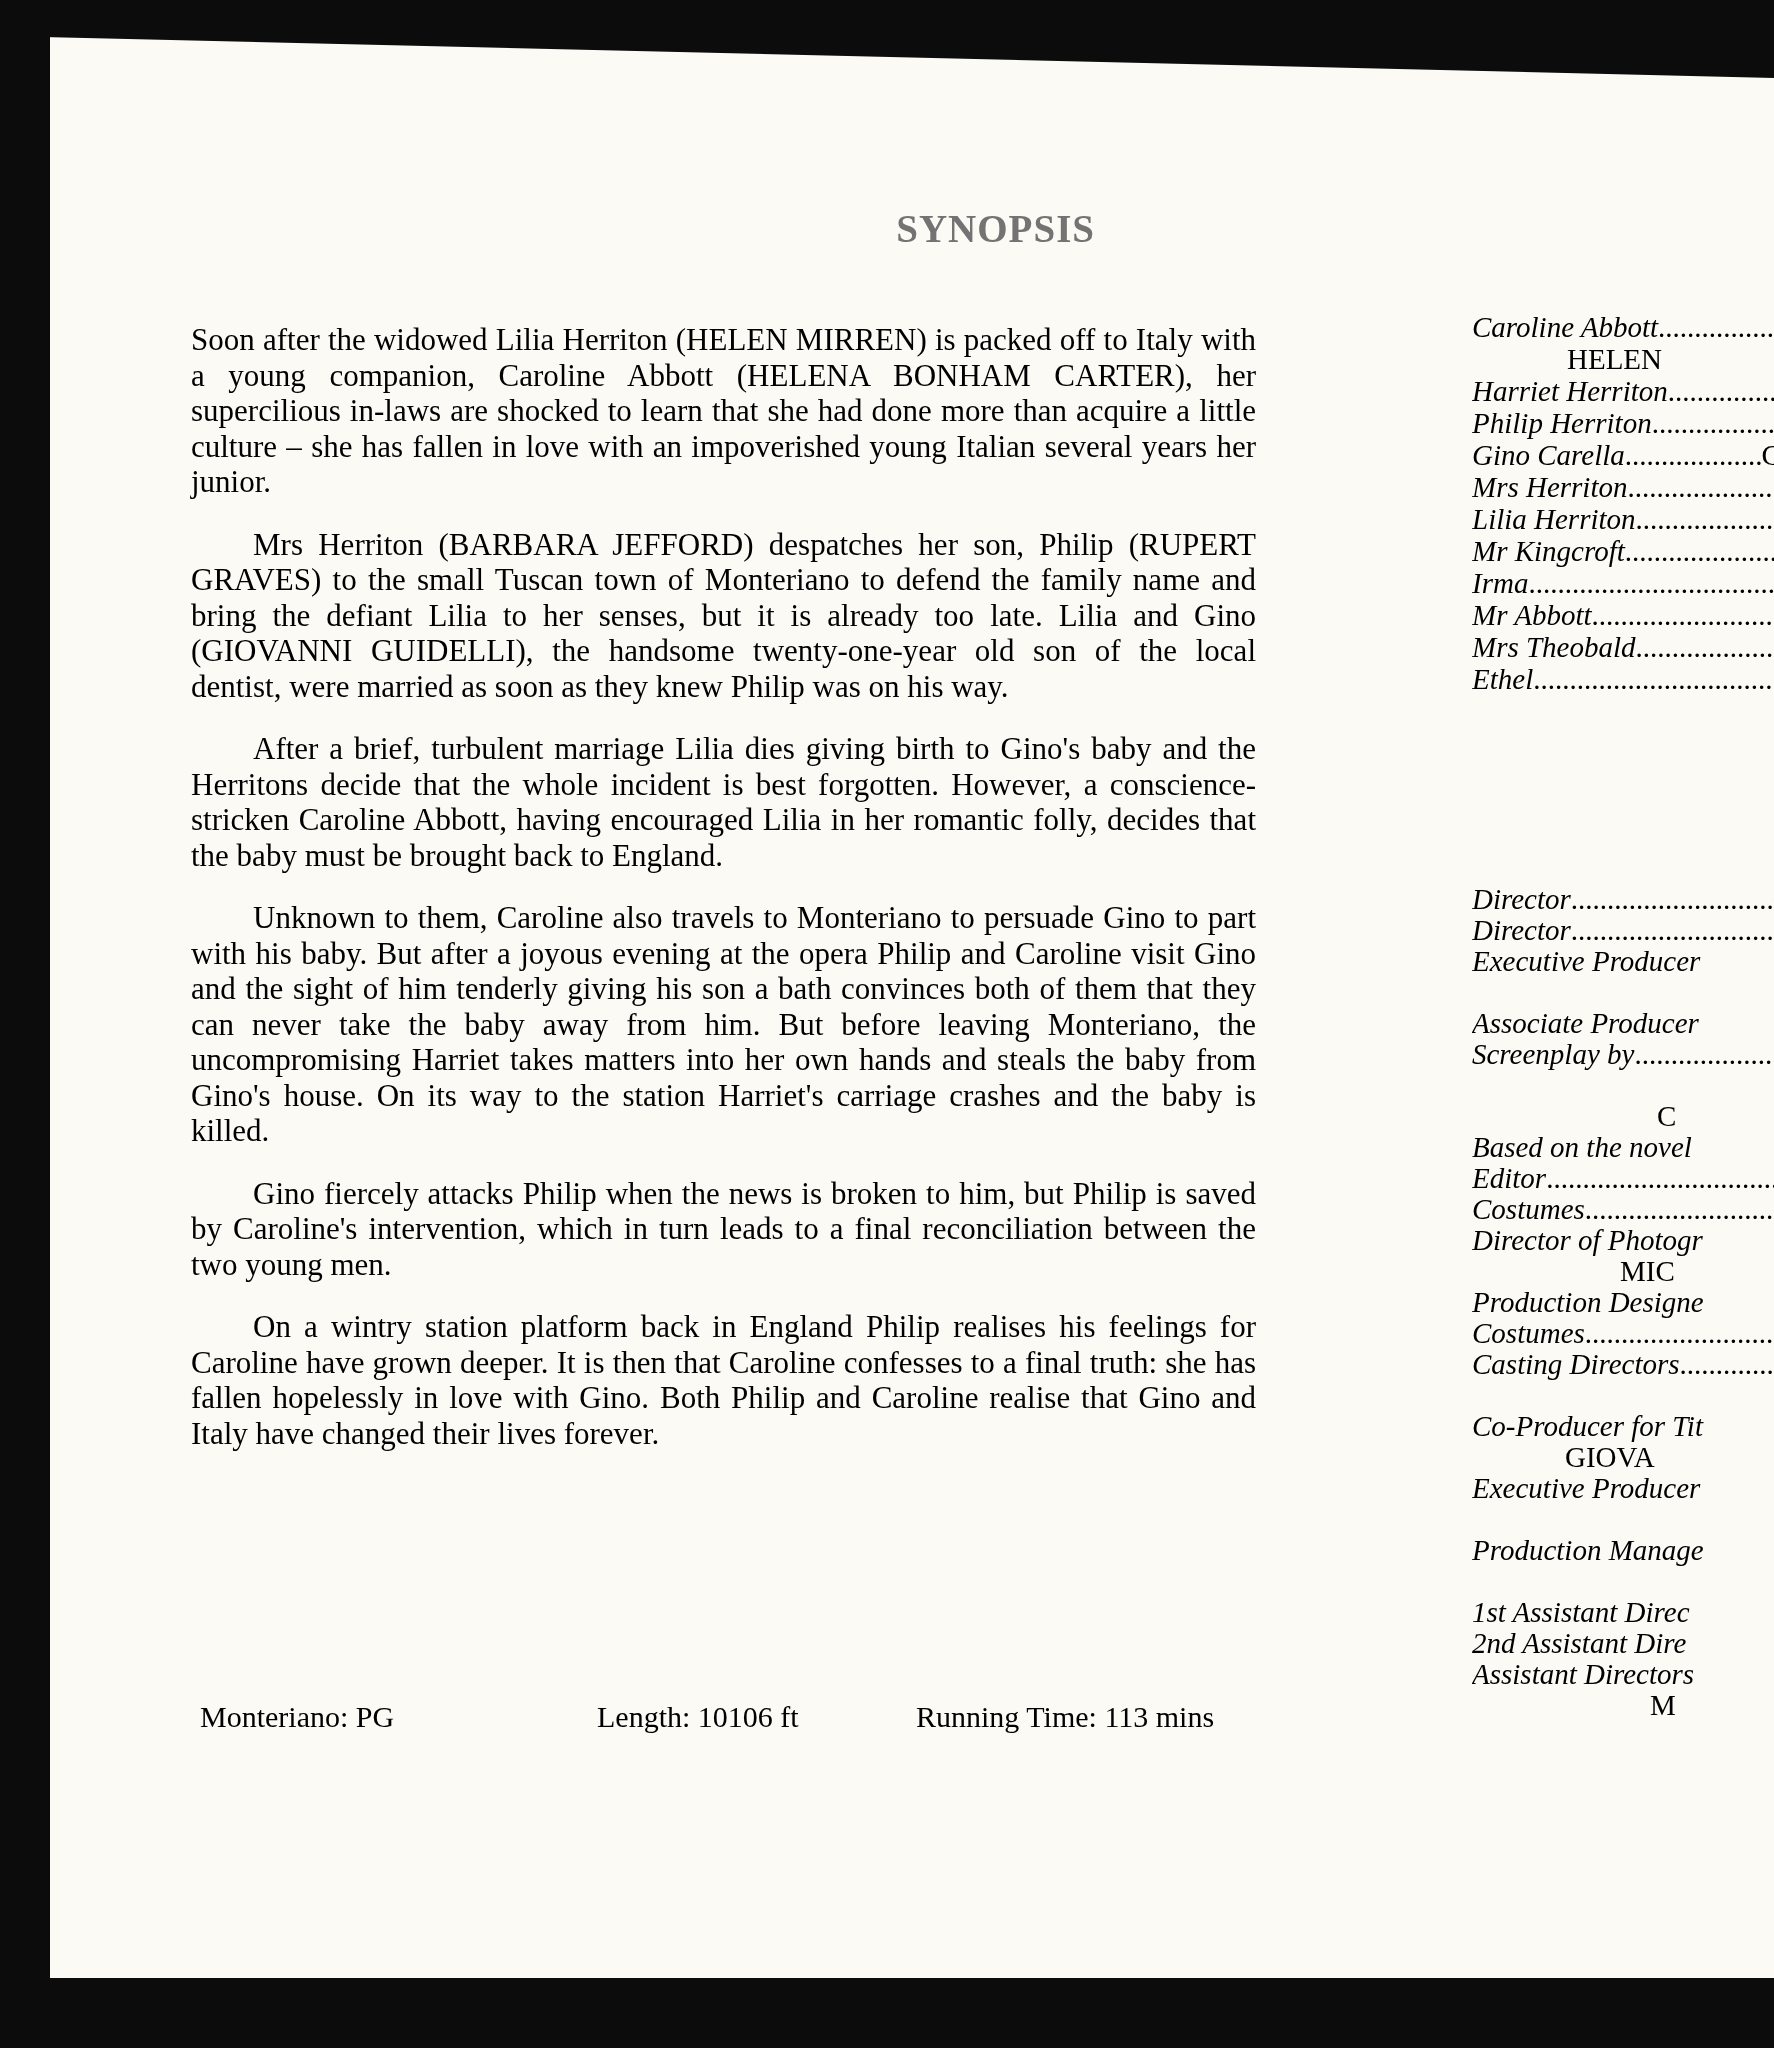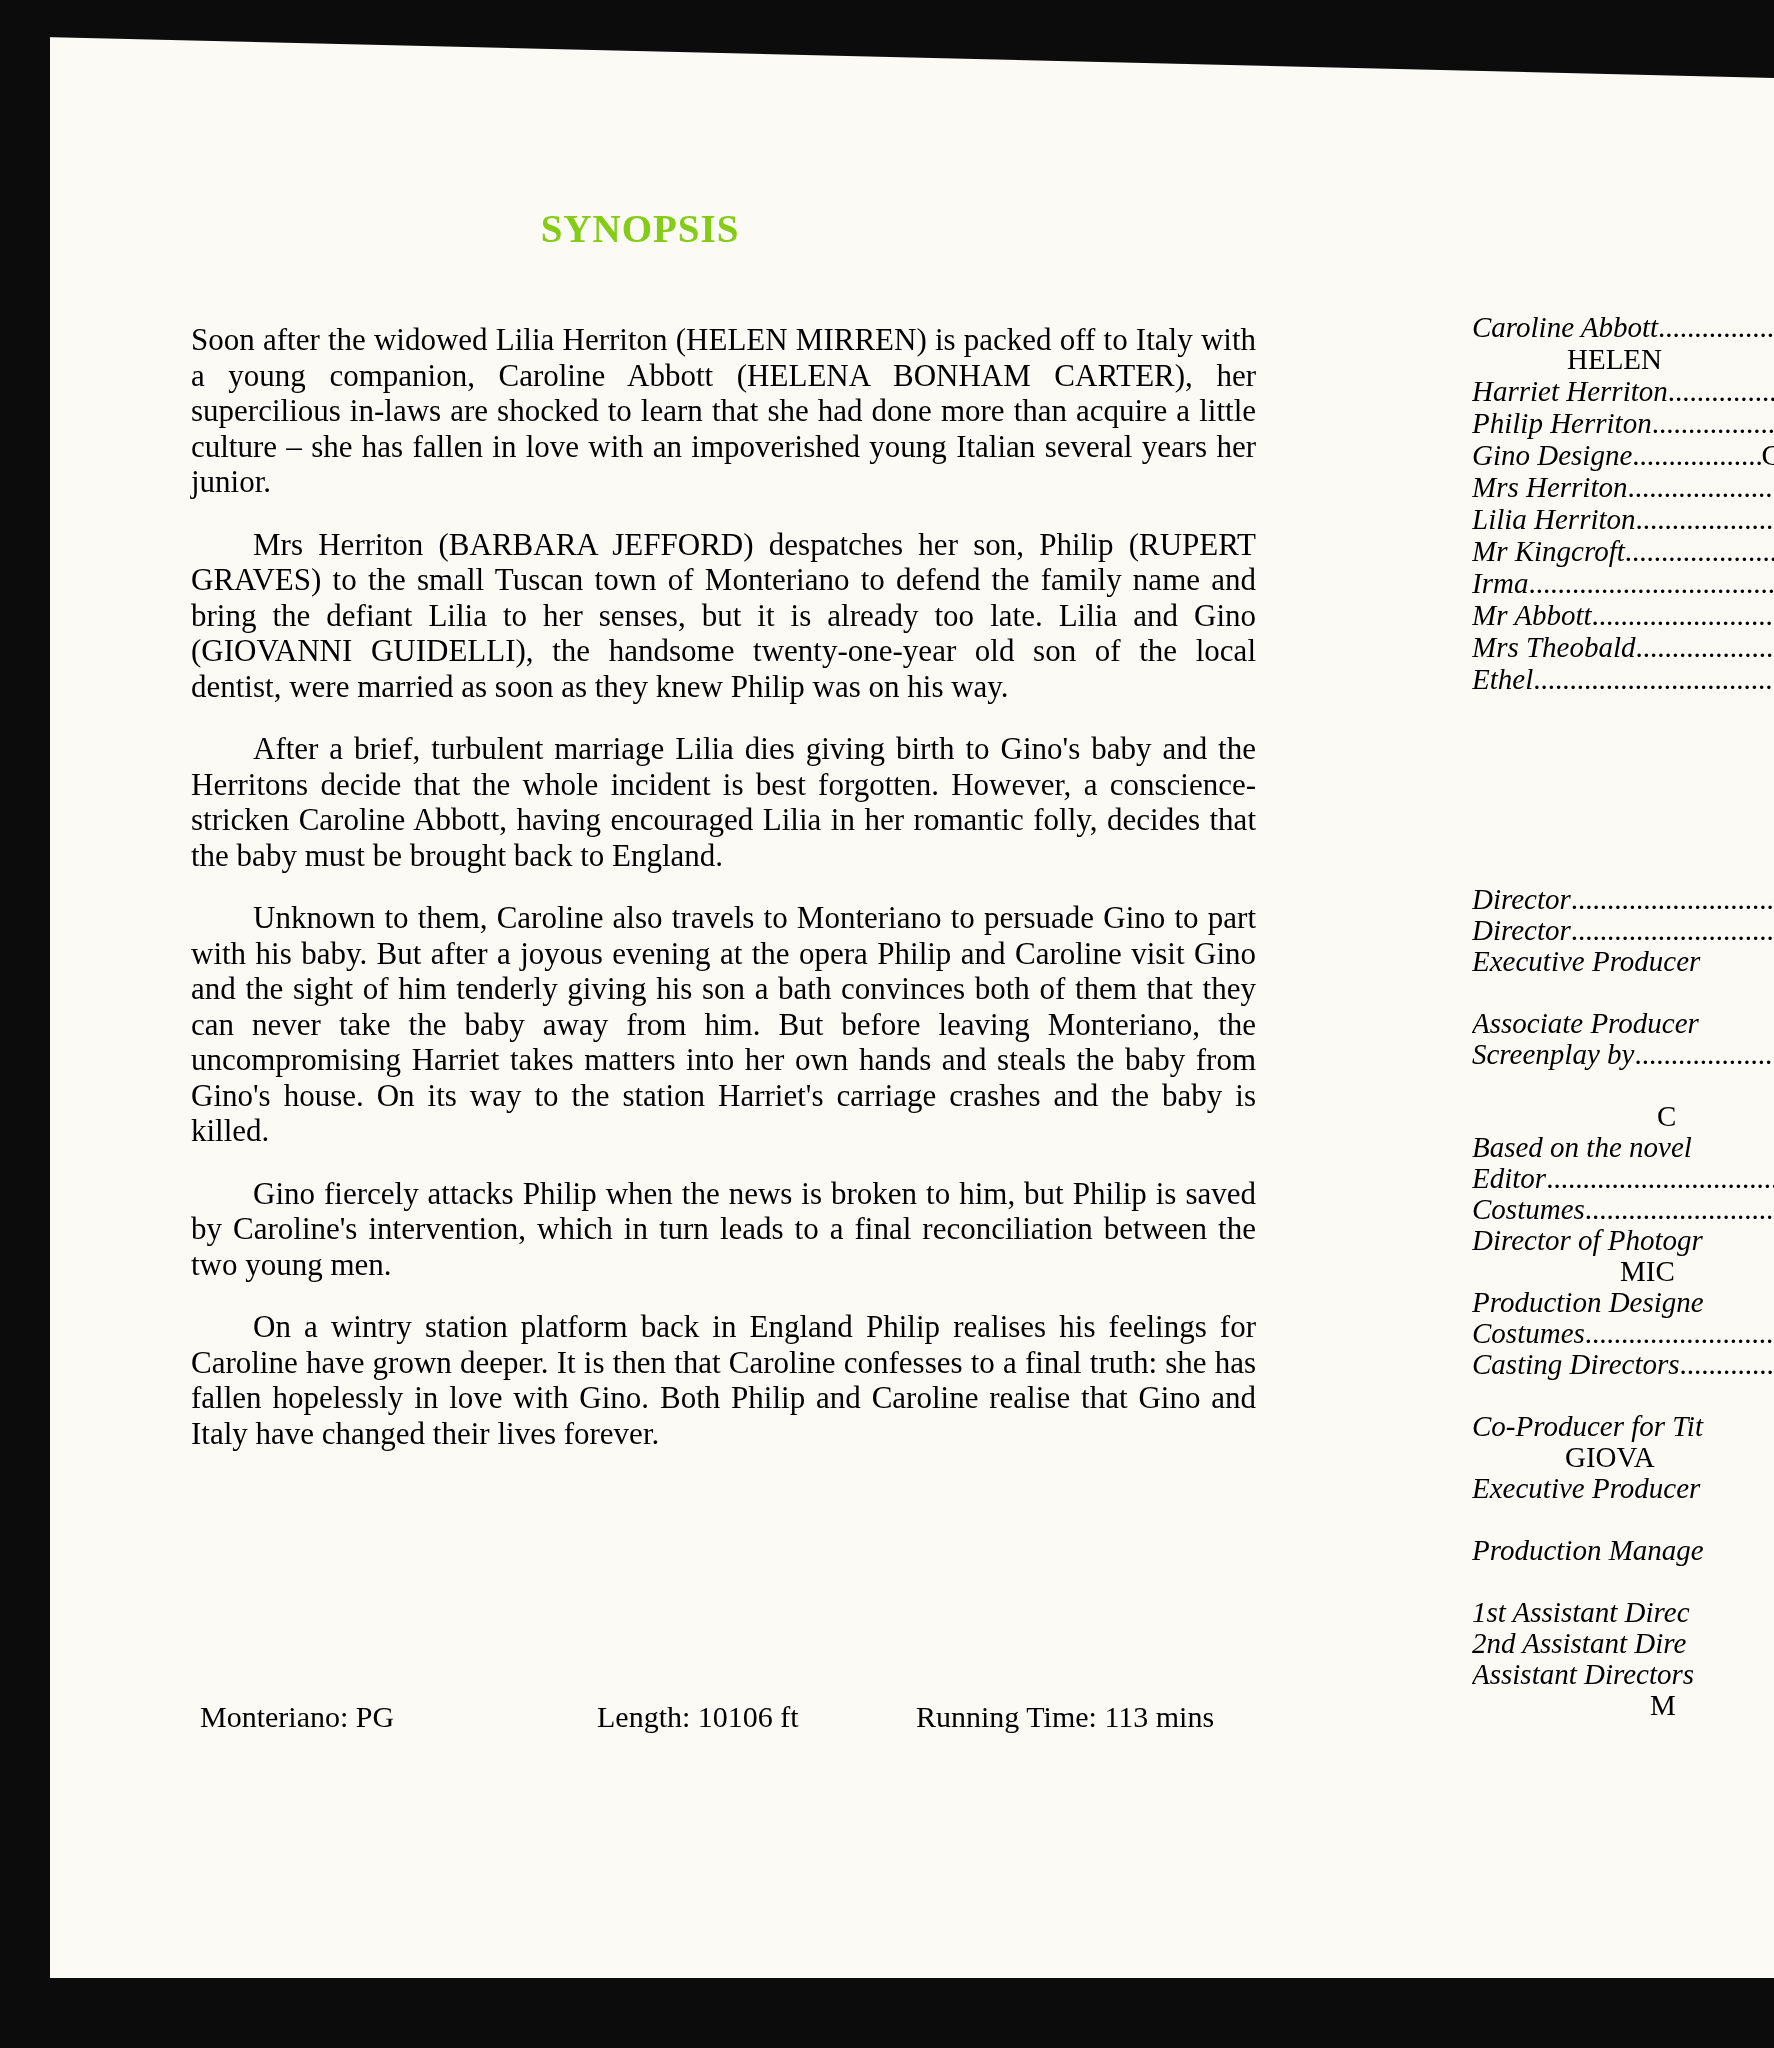--- a/index.html
+++ b/index.html
@@ -30,25 +30,25 @@
     clip-path: polygon(0 0, 100% 0, 100% 100%, 0 46%);
   }
   .band-left { left: 0; top: 0; width: 50px; height: 2048px; }
   .band-bottom { left: 0; top: 1978px; width: 1774px; height: 70px; }
 
   
   .title {
     position: absolute;
     left: 185px; top: 206px; width: 910px;
     margin: 0;
-    text-align: center;
+    text-align: right;
     font-size: 39px;
     font-weight: bold;
     letter-spacing: 1px;
-    color: #84cc16;
+    color: #737373;
   }
 
   
   .body-col {
     position: absolute;
     left: 191px; top: 322px;
     width: 1065px;
     font-size: 31px;
     line-height: 35.5px;
     text-align: justify;
@@ -126,21 +126,21 @@
       </div>
       <div class="row">
         <span class="lbl">Harriet Herriton</span>
         <span class="leader">........................................................................................................................</span>
       </div>
       <div class="row">
         <span class="lbl">Philip Herriton</span>
         <span class="leader">........................................................................................................................</span>
       </div>
       <div class="row">
-        <span class="lbl">Gino Designe</span>
+        <span class="lbl">Gino Carella</span>
         <span class="leader">........................................................................................................................</span>
         <span class="val">GI</span>
       </div>
       <div class="row">
         <span class="lbl">Mrs Herriton </span>
         <span class="leader">........................................................................................................................</span>
       </div>
       <div class="row">
         <span class="lbl">Lilia Herriton </span>
         <span class="leader">........................................................................................................................</span>

